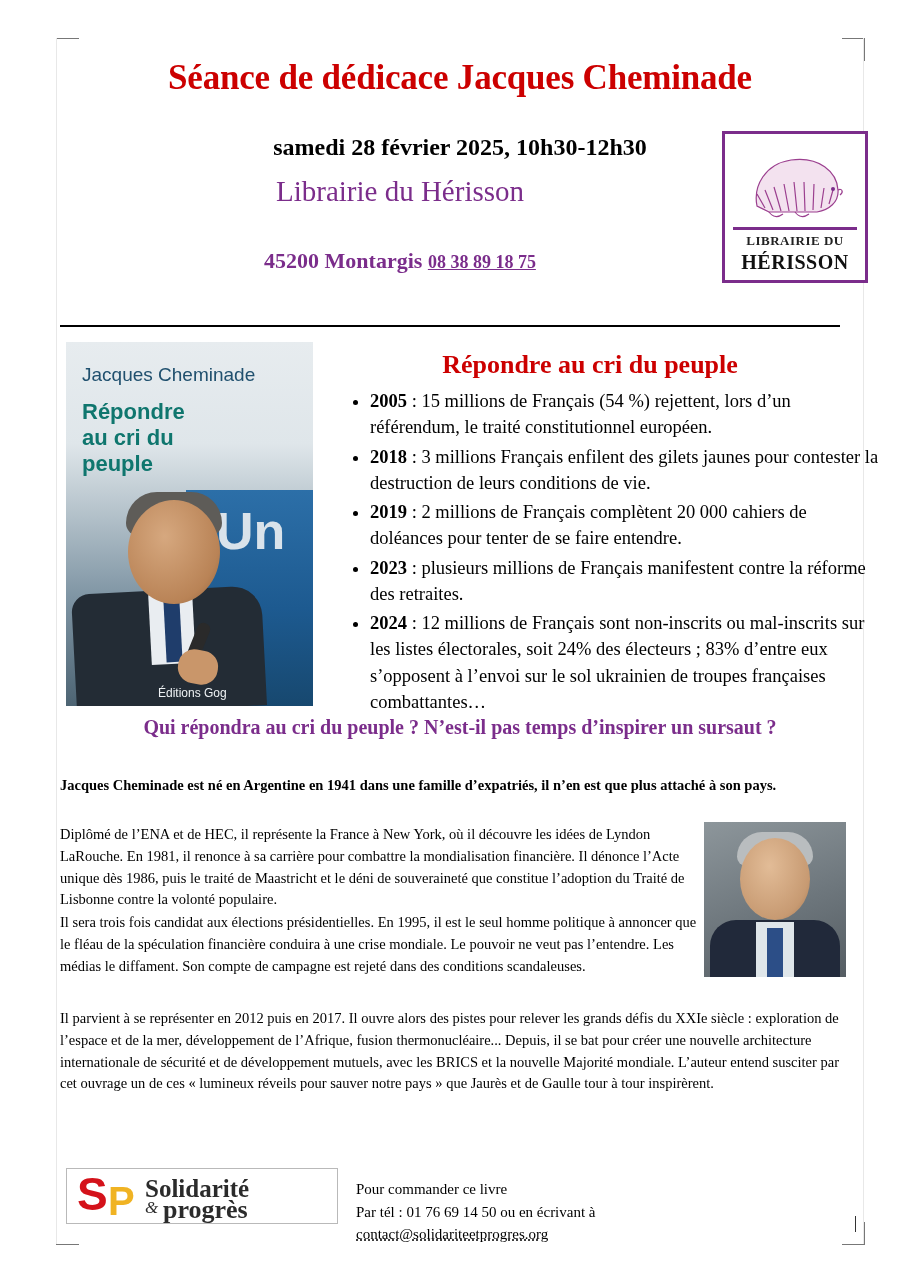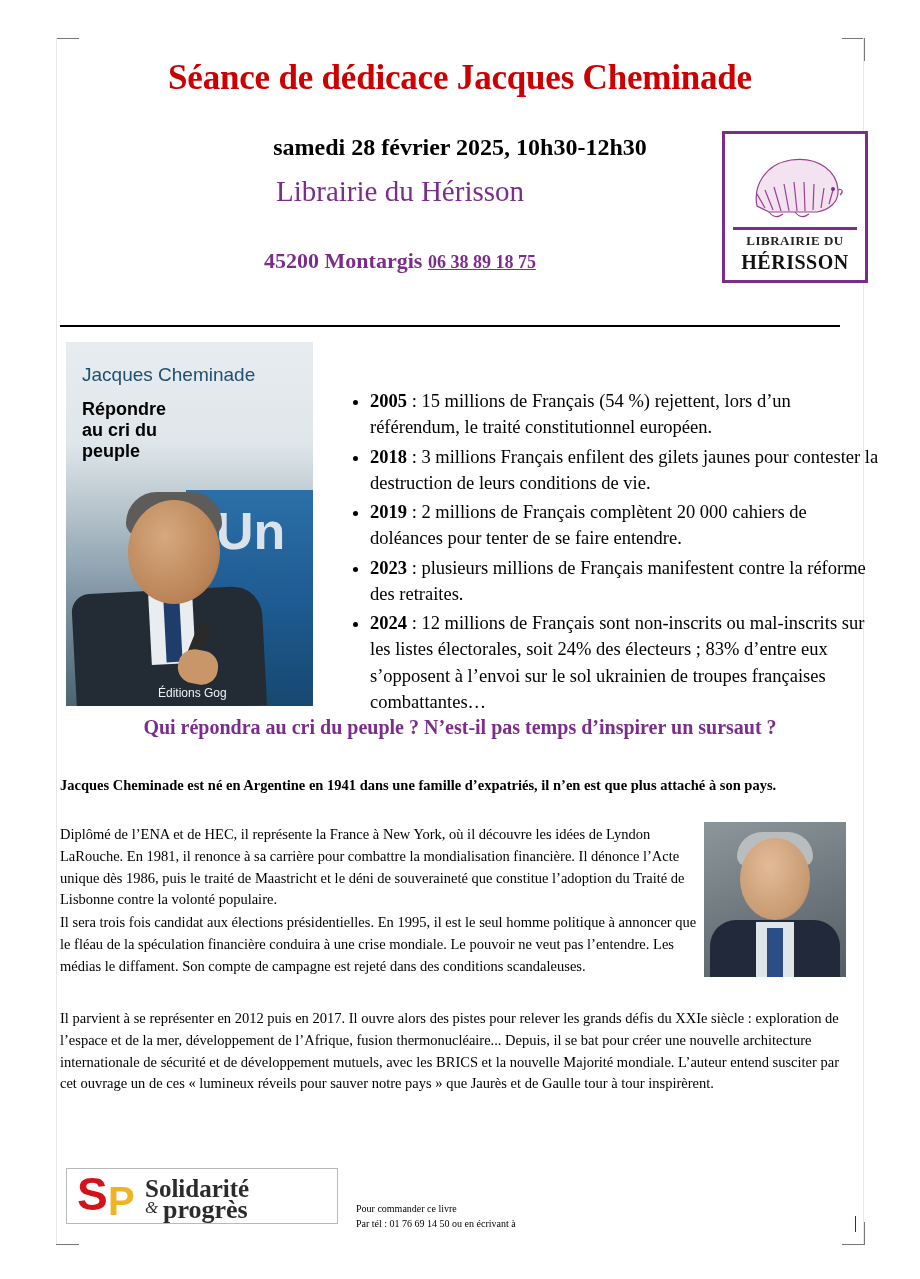--- a/index.html
+++ b/index.html
@@ -170,23 +170,23 @@
     left: 16px; top: 22px;
     font-family: "Liberation Sans", sans-serif;
     font-size: 19px;
     color: #20506e;
     font-weight: normal;
   }
   .book .bk-title {
     position: absolute;
     left: 16px; top: 57px;
     font-family: "Liberation Sans", sans-serif;
-    font-size: 18px;
-    font-weight: bold;
-    color: #000000;
+    font-size: 22px;
+    font-weight: bold;
+    color: #0f766e;
     line-height: 1.18;
   }
   .book .bk-banner {
     position:absolute;
     left: 120px; top: 148px; width: 130px; height: 216px;
     background: linear-gradient(180deg,#2c6fa8 0%,#1d5a90 55%,#17486f 100%);
   }
   .book .bk-banner-text {
     position:absolute;
     left: 150px; top: 165px;
@@ -396,23 +396,22 @@
   .sp-logo .w2 {
     position:absolute; left: 96px; top: 26px;
     font-family: "Liberation Serif", serif;
     font-size: 26px; font-weight: bold; color: #2b2b2b;
   }
   .order {
     position: absolute;
     left: 356px;
     top: 1178px;
     width: 430px;
-    font-size: 10px;
+    font-size: 15px;
     line-height: 1.5;
-    margin-top: 23px;
   }
   .order .mail { text-decoration: underline; text-decoration-style: dotted; }
   .tick {
     position:absolute;
     left: 855px; top: 1216px;
     width: 1px; height: 16px;
     background: #333;
   }
 </style>
 </head>
@@ -425,21 +424,21 @@
   <div class="crop bl"></div>
   <div class="crop br"></div>
   <div class="edge-left"></div>
   <div class="edge-right"></div>
 
   <div class="title-main">Séance de dédicace Jacques Cheminade</div>
   <div class="title-sub">samedi 28 février 2025, 10h30-12h30</div>
   <div class="venue">Librairie du Hérisson</div>
   <div class="address2">
     <span>45200 Montargis</span>
-    <span class="phone">06 38 89 18 75</span>
+    <span class="phone">08 38 89 18 75</span>
   </div>
 
   <div class="logo-herisson">
     <svg class="hedgehog" width="104" height="84" viewBox="0 0 104 84">
       <g fill="none" stroke="#9b3f8f" stroke-width="1.2">
         <path d="M14 64 C10 44 22 22 48 18 C76 14 94 30 95 48 C96 60 86 68 74 70 L26 70 Z" fill="#f3e2ef"></path>
         <path d="M95 48 C99 46 101 50 97 53"></path>
         <path d="M22 66 L14 52 M30 68 L22 48 M38 69 L31 45 M46 69 L41 42 M54 69 L51 40 M62 69 L61 40 M70 68 L71 42 M78 66 L81 46 M86 62 L90 48"></path>
         <path d="M26 70 q6 8 14 2 M52 70 q6 8 14 2"></path>
       </g>
@@ -461,20 +460,21 @@
     <div class="bk-tie"></div>
     <div class="bk-hair"></div>
     <div class="bk-person-head"></div>
     <div class="bk-mic"></div>
     <div class="bk-hand"></div>
     <div class="bk-author">Jacques Cheminade</div>
     <div class="bk-title">Répondre<br>au cri du<br>peuple</div>
     <div class="bk-editor">Éditions Gog</div>
   </div>
 
+  <div class="sec-title">Répondre au cri du peuple</div>
   <ul class="points">
     <li><b>2005</b><span> : 15 millions de Français (54 %) rejettent, lors d’un référendum, le traité constitutionnel européen.</span></li>
     <li><b>2018</b><span> : 3 millions Français enfilent des gilets jaunes pour contester la destruction de leurs conditions de vie.</span></li>
     <li><b>2019</b><span> : 2 millions de Français complètent 20 000 cahiers de doléances pour tenter de se faire entendre.</span></li>
     <li><b>2023</b><span> : plusieurs millions de Français manifestent contre la réforme des retraites.</span></li>
     <li><b>2024</b><span> : 12 millions de Français sont non-inscrits ou mal-inscrits sur les listes électorales, soit 24% des électeurs ; 83% d’entre eux s’opposent à l’envoi sur le sol ukrainien de troupes françaises combattantes…</span></li>
   </ul>
 
   <div class="question">Qui répondra au cri du peuple ? N’est-il pas temps d’inspirer un sursaut ?</div>
 
@@ -496,16 +496,17 @@
     <div class="s">S</div>
     <div class="p">P</div>
     <div class="w1">Solidarité</div>
     <div class="amp">&amp;</div>
     <div class="w2">progrès</div>
   </div>
 
   <div class="order">
     <div>Pour commander ce livre</div>
     <div>Par tél : 01 76 69 14 50 ou en écrivant à</div>
+    <div class="mail">contact@solidariteetprogres.org</div>
   </div>
 
   <div class="tick"></div>
 </div>
 
 </body></html>

